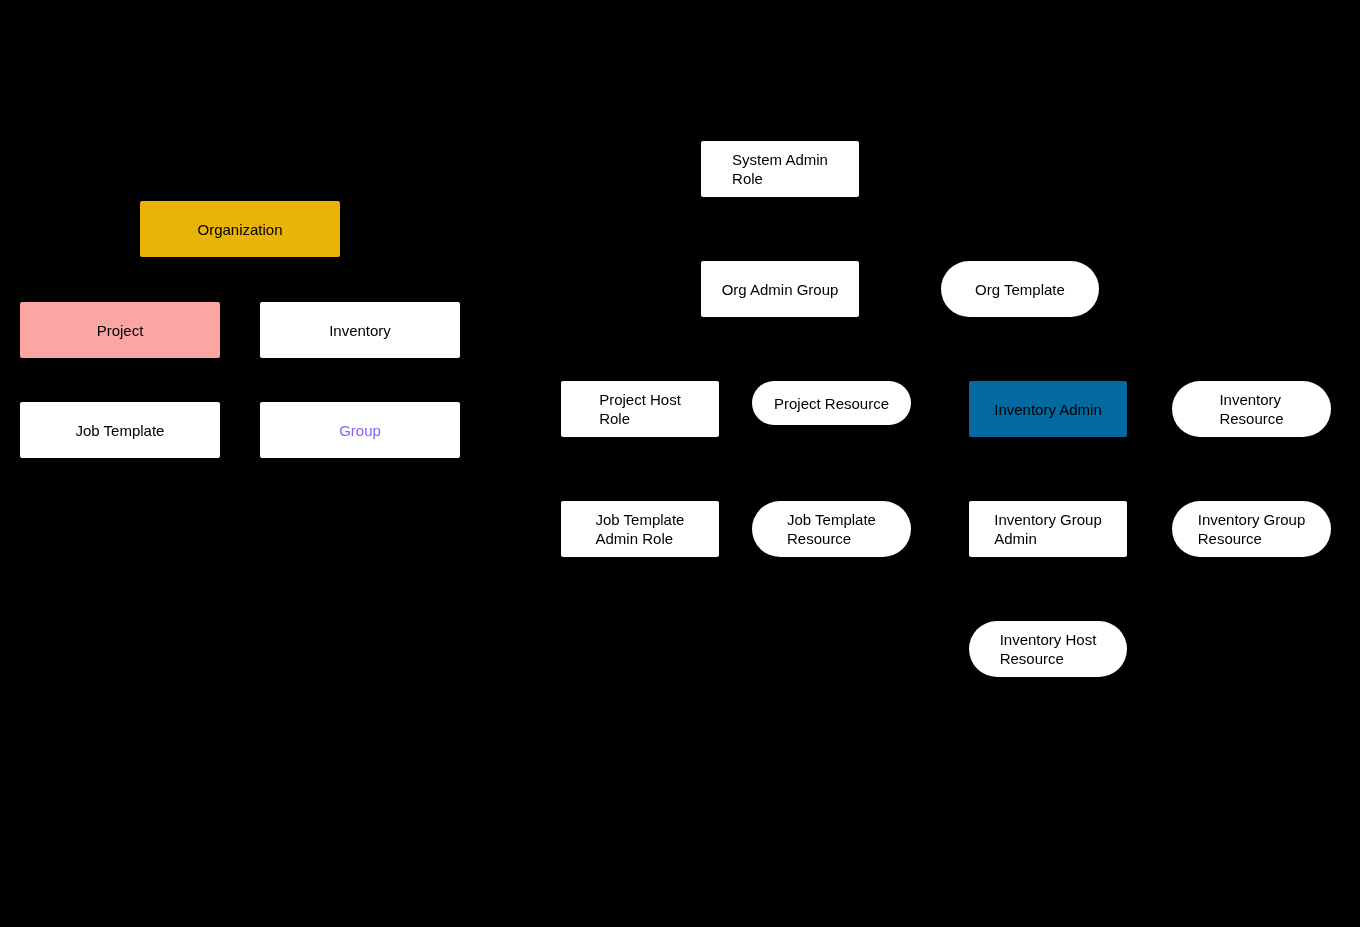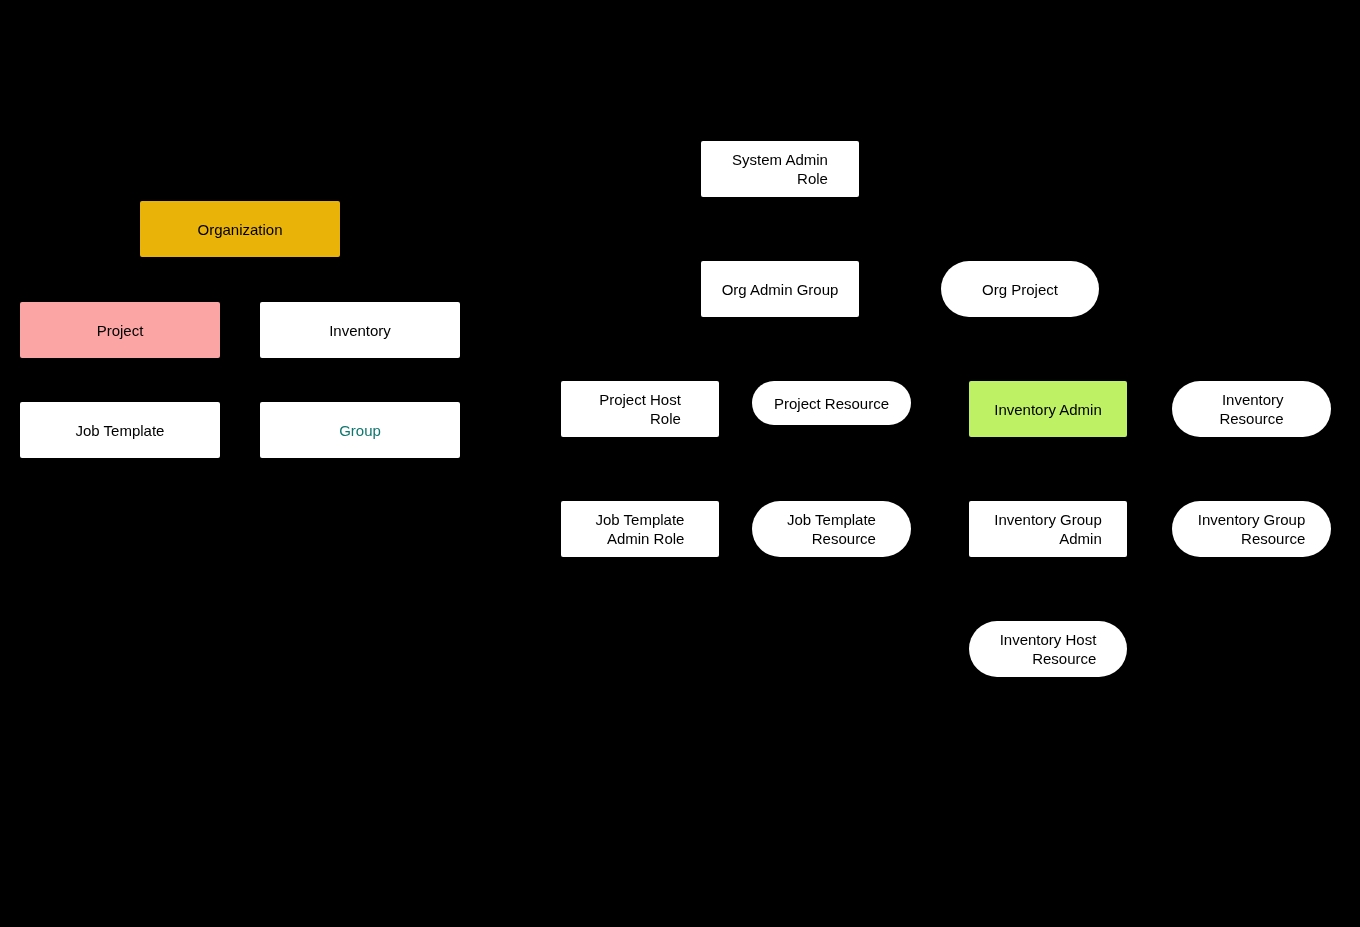--- a/index.html
+++ b/index.html
@@ -21,21 +21,21 @@
     width: 1360px;
     height: 927px;
   }
   .node {
     position: absolute;
     background: #ffffff;
     color: #000000;
     display: flex;
     align-items: center;
     justify-content: center;
-    text-align: right;
+    text-align: left;
     font-size: 15px;
     line-height: 19px;
     box-sizing: border-box;
     padding: 2px 10px;
     white-space: pre-line;
   }
   .rect {
     border-radius: 2px;
   }
   .pill {
@@ -43,29 +43,29 @@
   }
 </style>
 </head>
 <body>
 
 <div id="diagram" style="background: rgb(0, 0, 0);">
     <div class="node rect" style="left: 140px; top: 201px; width: 200px; height: 56px; background: #eab308; color: rgb(0, 0, 0);">Organization</div>
     <div class="node rect" style="left: 20px; top: 302px; width: 200px; height: 56px; background: #fca5a5; color: rgb(0, 0, 0);">Project</div>
     <div class="node rect" style="left: 260px; top: 302px; width: 200px; height: 56px; background: rgb(255, 255, 255); color: rgb(0, 0, 0);">Inventory</div>
     <div class="node rect" style="left: 20px; top: 402px; width: 200px; height: 56px; background: rgb(255, 255, 255); color: rgb(0, 0, 0);">Job Template</div>
-    <div class="node rect" style="left: 260px; top: 402px; width: 200px; height: 56px; background: rgb(255, 255, 255); color: #0f766e;">Group</div>
+    <div class="node rect" style="left: 260px; top: 402px; width: 200px; height: 56px; background: rgb(255, 255, 255); color: #8b5cf6;">Group</div>
     <div class="node rect" style="left: 701px; top: 141px; width: 158px; height: 56px; background: rgb(255, 255, 255); color: rgb(0, 0, 0);">System Admin
 Role</div>
     <div class="node rect" style="left: 701px; top: 261px; width: 158px; height: 56px; background: rgb(255, 255, 255); color: rgb(0, 0, 0);">Org Admin Group</div>
-    <div class="node pill" style="left: 941px; top: 261px; width: 158px; height: 56px; background: rgb(255, 255, 255); color: rgb(0, 0, 0);">Org Project</div>
+    <div class="node pill" style="left: 941px; top: 261px; width: 158px; height: 56px; background: rgb(255, 255, 255); color: rgb(0, 0, 0);">Org Template</div>
     <div class="node rect" style="left: 561px; top: 381px; width: 158px; height: 56px; background: rgb(255, 255, 255); color: rgb(0, 0, 0);">Project Host
 Role</div>
     <div class="node pill" style="left: 752px; top: 381px; width: 159px; height: 44px; background: rgb(255, 255, 255); color: rgb(0, 0, 0);">Project Resource</div>
-    <div class="node rect" style="left: 969px; top: 381px; width: 158px; height: 56px; background: #bef264; color: rgb(0, 0, 0);">Inventory Admin</div>
+    <div class="node rect" style="left: 969px; top: 381px; width: 158px; height: 56px; background: #0369a1; color: rgb(0, 0, 0);">Inventory Admin</div>
     <div class="node pill" style="left: 1172px; top: 381px; width: 159px; height: 56px; background: rgb(255, 255, 255); color: rgb(0, 0, 0);">Inventory
 Resource</div>
     <div class="node rect" style="left: 561px; top: 501px; width: 158px; height: 56px; background: rgb(255, 255, 255); color: rgb(0, 0, 0);">Job Template
 Admin Role</div>
     <div class="node pill" style="left: 752px; top: 501px; width: 159px; height: 56px; background: rgb(255, 255, 255); color: rgb(0, 0, 0);">Job Template
 Resource</div>
     <div class="node rect" style="left: 969px; top: 501px; width: 158px; height: 56px; background: rgb(255, 255, 255); color: rgb(0, 0, 0);">Inventory Group
 Admin</div>
     <div class="node pill" style="left: 1172px; top: 501px; width: 159px; height: 56px; background: rgb(255, 255, 255); color: rgb(0, 0, 0);">Inventory Group
 Resource</div>

